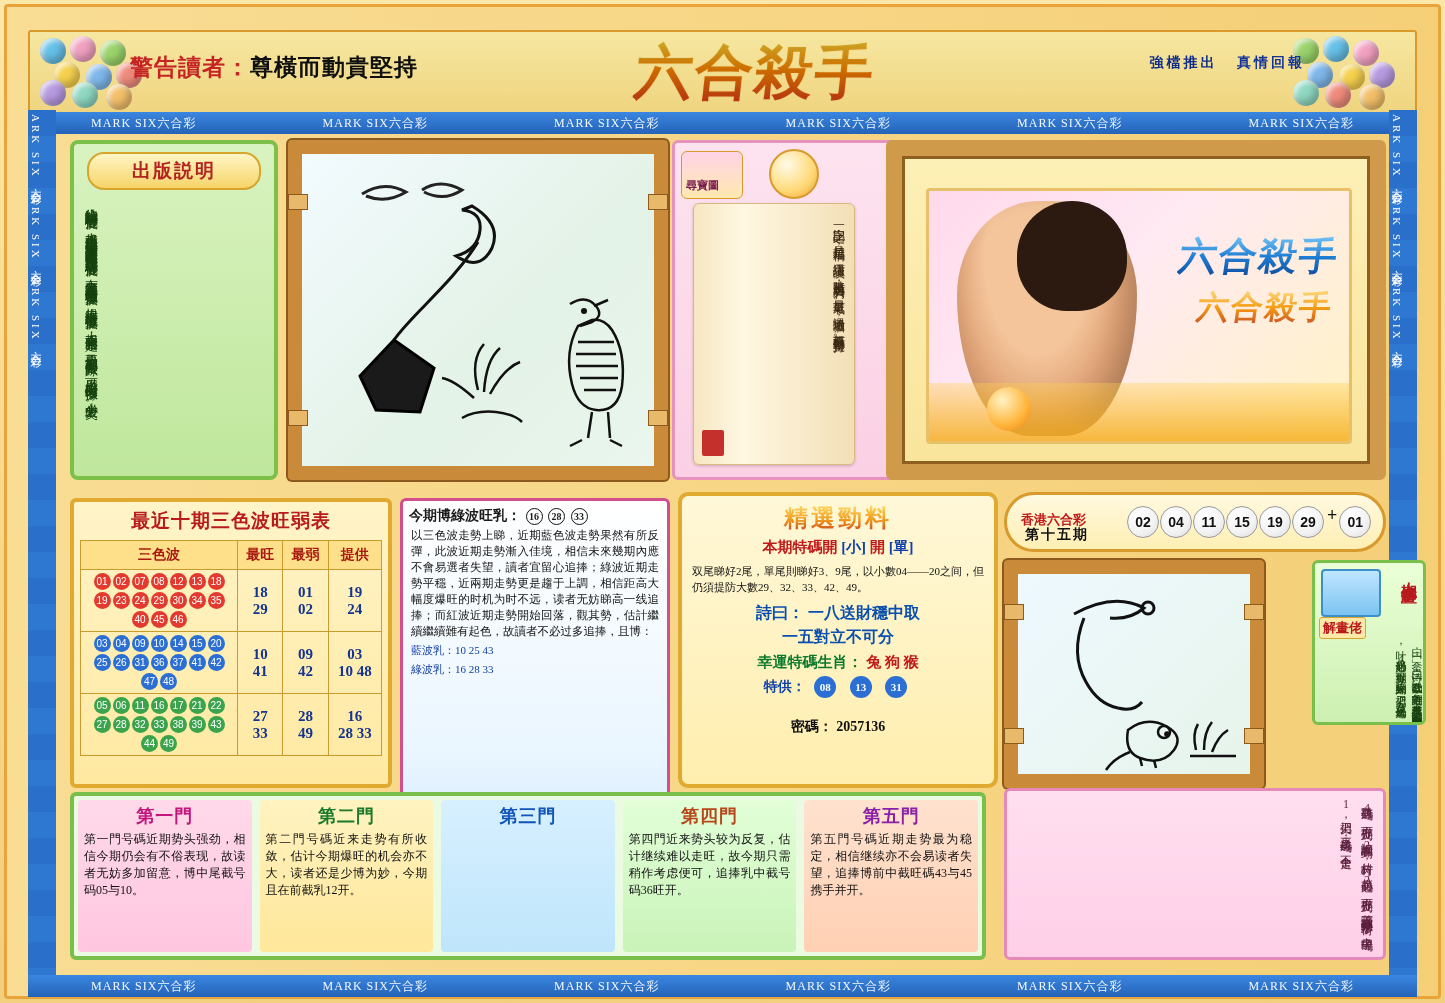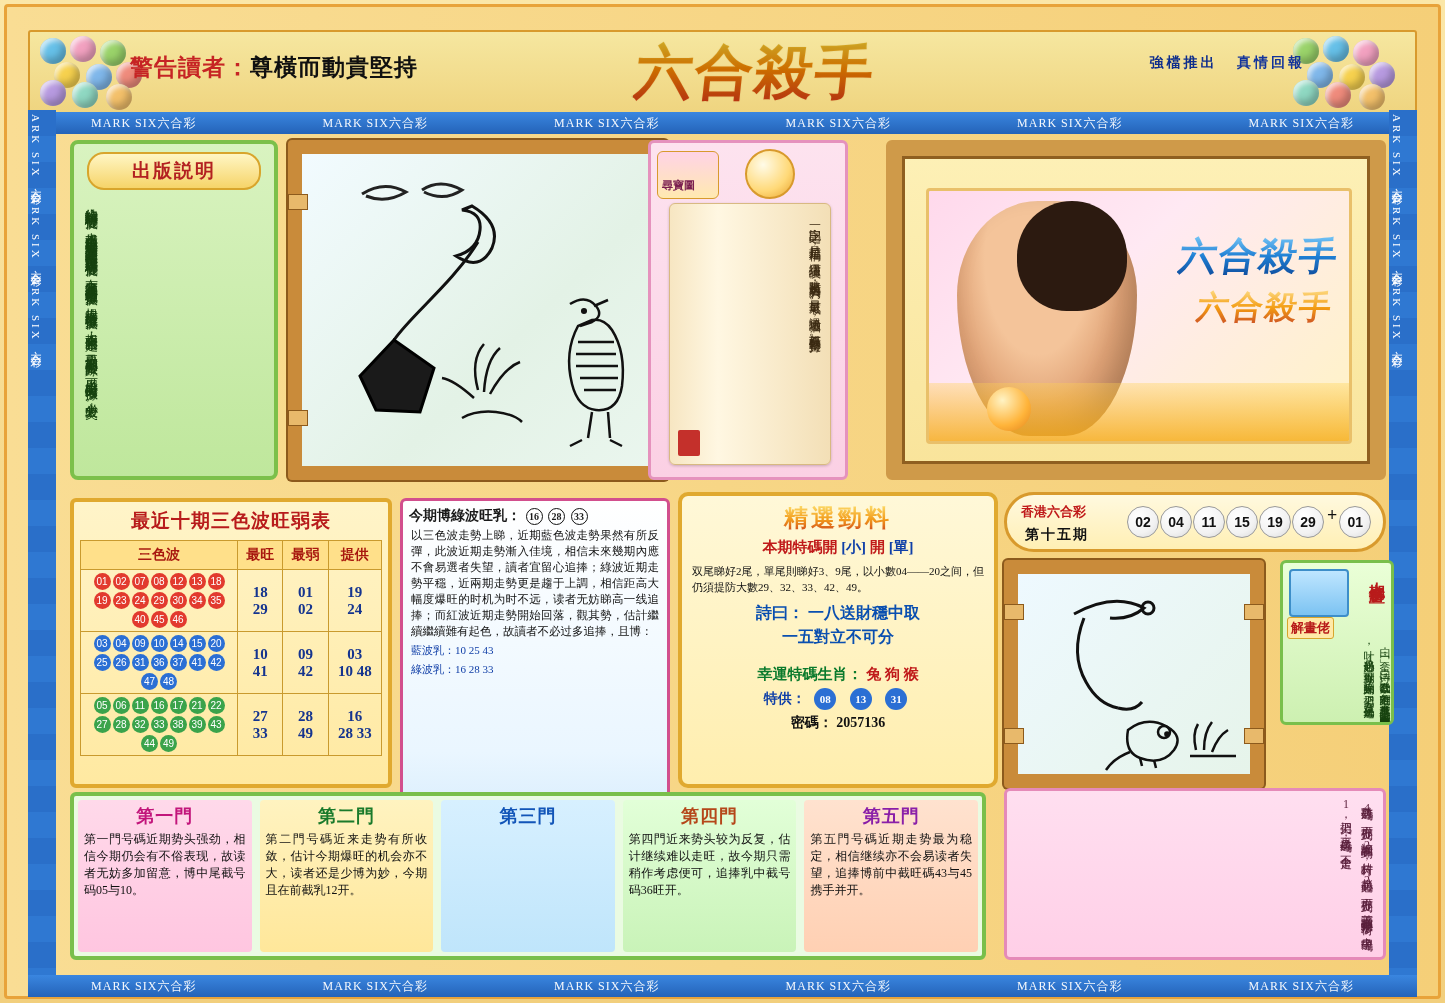--- a/index.html
+++ b/index.html
@@ -107,21 +107,21 @@
   }
   .woodframe .corner{
     position:absolute;width:18px;height:14px;background:#e8b96b;border:1px solid #8c5a1c;
   }
   #pic-bird{left:288px;top:140px;width:380px;height:340px;}
   #pic-bird .inner{
     position:absolute;left:0;top:0;right:0;bottom:0;
     background:linear-gradient(135deg,#f2fbff,#e3f2e6 60%,#eaf6ee);
   }
   #scroll-panel{
-    left:648px;top:140px;width:200px;height:340px;
+    left:672px;top:140px;width:236px;height:340px;
     background:linear-gradient(180deg,#fde3ef,#fbd0e4);
     border:3px solid #e592bd;border-radius:6px;overflow:hidden;
   }
   .scroll-paper{
     position:absolute;left:18px;top:60px;width:160px;height:260px;
     background:linear-gradient(90deg,#f7e6c2,#fff7e2 30%,#f3dfb6);
     border-radius:6px;border:1px solid #d8b982;
     box-shadow:0 1px 3px rgba(0,0,0,.2);
   }
   .scroll-text{
@@ -211,47 +211,47 @@
   }
   #selected .t{
     text-align:center;margin-top:6px;font-size:24px;font-weight:bold;letter-spacing:3px;
     background:linear-gradient(180deg,#ffe97a,#f29b1b 55%,#c8361c);
     -webkit-background-clip:text;background-clip:text;color:transparent;
   }
   #selected .l1{text-align:center;font-size:15px;font-weight:bold;color:#c01a1a;margin-top:4px;}
   #selected .l1 .k{color:#0f3fa8;}
   #selected .small{font-size:11px;color:#111;line-height:16px;margin:6px 10px;text-align:justify;}
   #selected .poem{text-align:center;font-size:16px;color:#0a4fb0;font-weight:bold;line-height:24px;margin-top:2px;}
-  #selected .luck{text-align:center;font-size:15px;color:#0a7a2c;font-weight:bold;margin-top:16px;}
+  #selected .luck{text-align:center;font-size:15px;color:#0a7a2c;font-weight:bold;margin-top:4px;}
   #selected .luck .z{color:#c01a1a;}
   #selected .supply{text-align:center;font-size:14px;color:#0f3fa8;font-weight:bold;margin-top:4px;}
   #selected .supply .ob{display:inline-block;width:22px;height:22px;line-height:22px;border-radius:50%;
     background:#2b6fd4;color:#fff;font-size:11px;margin:0 5px;}
-  #selected .code{text-align:center;font-size:14px;color:#111;font-weight:bold;margin-top:4px;}
+  #selected .code{text-align:center;font-size:14px;color:#111;font-weight:bold;margin-top:20px;}
   
   #result{
     left:1004px;top:492px;width:382px;height:60px;
     background:linear-gradient(180deg,#fff9df,#ffefb4);
     border:3px solid #d89a2d;border-radius:30px;
   }
-  #result .lbl{position:absolute;left:14px;top:8px;font-size:13px;color:#c01a1a;font-weight:bold;}
+  #result .lbl{position:absolute;left:14px;top:16px;font-size:13px;color:#c01a1a;font-weight:bold;}
   #result .lbl2{position:absolute;left:18px;top:31px;font-size:14px;color:#111;font-weight:bold;letter-spacing:2px;}
   #result .balls{position:absolute;left:120px;top:10px;width:250px;height:40px;}
   .rball{display:inline-block;width:30px;height:30px;line-height:30px;border-radius:50%;
     background:radial-gradient(circle at 35% 30%, #ffffff, #f2f2f2 60%, #d8d8d8);
     border:1px solid #9a9a9a;color:#111;font-size:14px;font-weight:bold;text-align:center;
     font-family:"Liberation Sans",sans-serif;margin-right:1px;}
   .plus{display:inline-block;font-size:18px;font-weight:bold;color:#111;margin:0 2px;vertical-align:6px;}
   
   #pic-bottle{left:1004px;top:560px;width:260px;height:228px;}
   #pic-bottle .inner{position:absolute;left:0;top:0;right:0;bottom:0;
      background:linear-gradient(135deg,#eef9ff,#e6f4ea);}
   
   #lastperiod{
-    left:1280px;top:560px;width:114px;height:165px;
+    left:1312px;top:560px;width:114px;height:165px;
     background:linear-gradient(180deg,#eaffd7,#cdf0b1);
     border:3px solid #79bf4b;border-radius:6px;overflow:hidden;
   }
   #lastperiod .hdr{
     position:absolute;right:4px;top:6px;font-size:16px;font-weight:bold;color:#b81b1b;
     writing-mode:vertical-rl;text-orientation:upright;letter-spacing:2px;
   }
   #lastperiod .book{
     position:absolute;left:6px;top:6px;width:56px;height:44px;border-radius:4px;
     background:linear-gradient(180deg,#bfe6ff,#7cc3f2);border:2px solid #3d8ec9;

